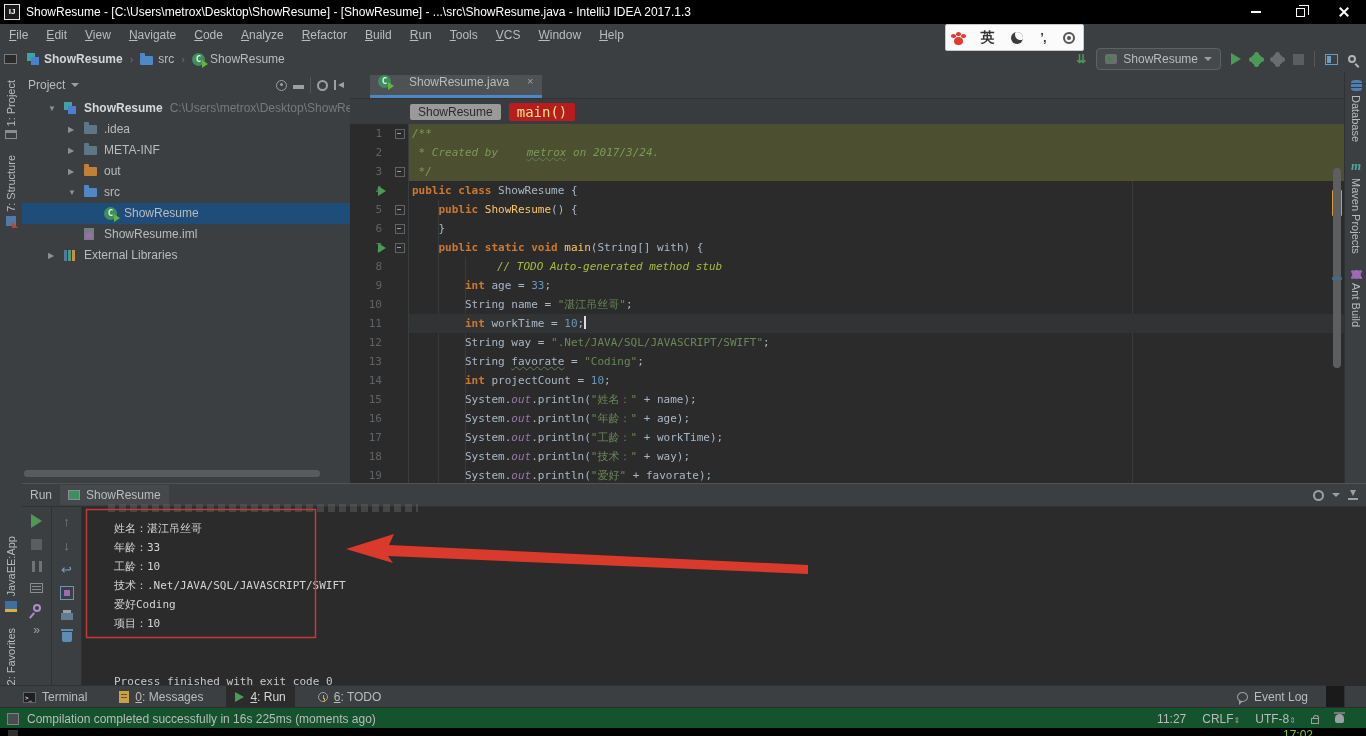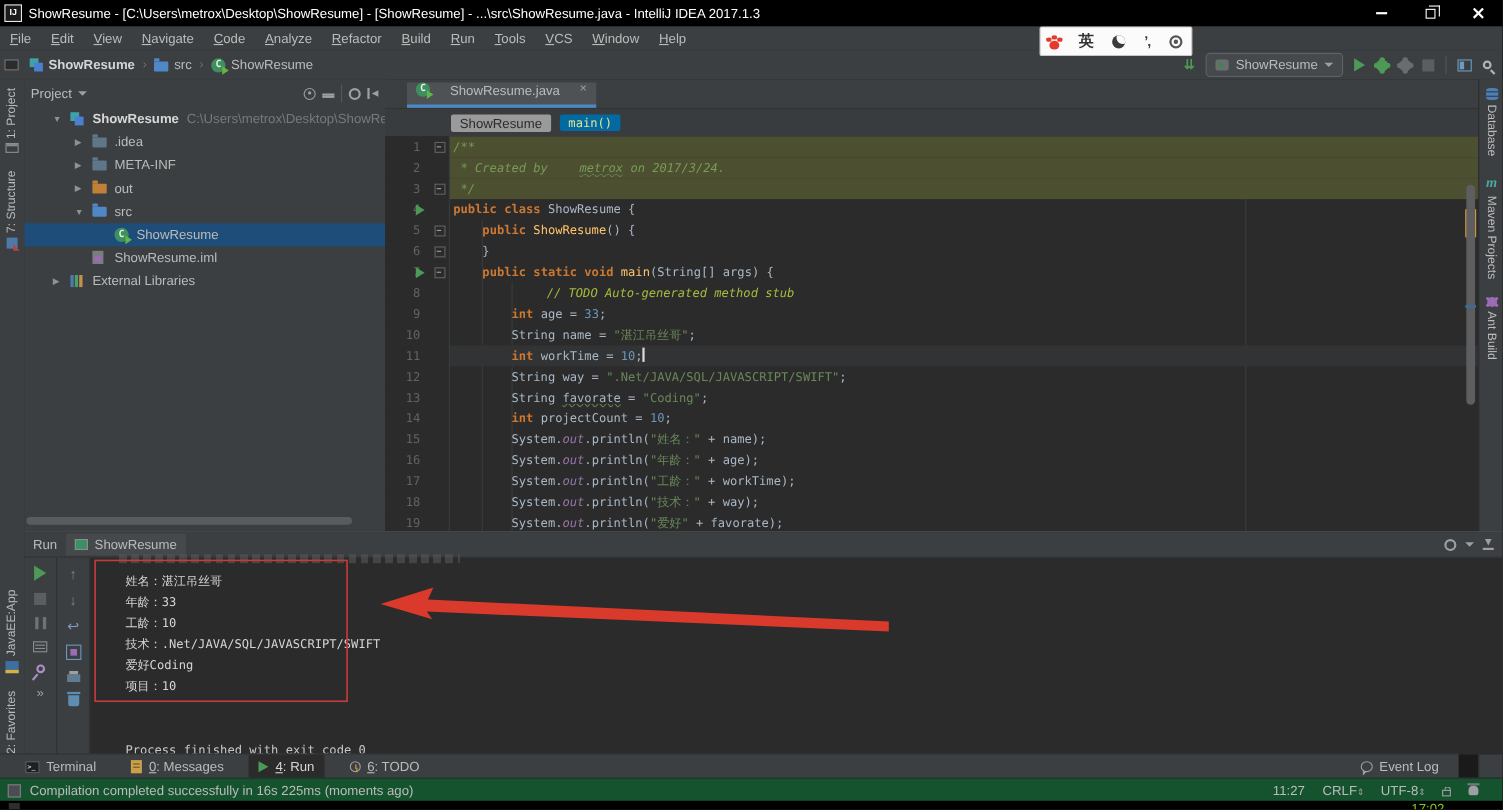--- a/index.html
+++ b/index.html
@@ -127,21 +127,21 @@
 
   
   #editor{left:350px;top:72px;width:994px;height:411px;background:#2b2b2b;overflow:hidden;}
   #tab-bar{height:26px;background:#3c3f41;border-bottom:1px solid #323232;display:flex;align-items:flex-end;}
   #editor-tab{margin-left:20px;height:23px;background:#4e5254;display:flex;align-items:flex-start;gap:18px;
       padding:0 8px;font-size:12px;color:#bbb;border-bottom:3px solid #4a88c7;box-sizing:border-box;}
   .tab-close{color:#9da0a2;font-size:11px;}
   #crumb-bar{height:25px;background:#383c3e;display:flex;align-items:center;gap:8px;padding-left:60px;font-size:12px;}
   .crumb-box{padding:1px 8px;border-radius:2px;}
   .crumb-box.gray{background:#9a9a9a;color:#2b2b2b;}
-  .crumb-box.olive{background:#0369a1;color:#e4e48e;font-family:"DejaVu Sans Mono",monospace;font-size:11px;}
+  .crumb-box.olive{background:#b91c1c;color:#e4e48e;font-family:"DejaVu Sans Mono",monospace;font-size:14px;}
   #code-area{position:relative;height:360px;font:11px/19px "DejaVu Sans Mono",monospace;}
   .code-row{position:relative;height:19px;white-space:pre;}
   .code-row.sel .code-text-bg{position:absolute;left:58px;right:0;top:0;bottom:0;background:#4d4f31;}
   .code-row.caretline{background:#323334;}
   .gutter{position:absolute;left:0;top:0;width:58px;height:19px;background:#2b2b2b;border-right:1px solid #3a3d3e;color:#606366;}
   .gutter .ln{position:absolute;right:26px;top:0;}
   .run-mark{position:absolute;left:28px;top:5px;width:0;height:0;border-left:8px solid #4d9a57;border-top:5px solid transparent;border-bottom:5px solid transparent;}
   .fold-mark{position:absolute;left:45px;top:5px;width:8px;height:8px;border:1px solid #606366;background:#2b2b2b;color:#9da0a2;}
   .fold-mark::before{content:"";position:absolute;left:1px;top:3px;width:4px;height:1px;background:#9da0a2;}
   .code-text{position:relative;margin-left:62px;color:#a9b7c6;}
@@ -376,21 +376,21 @@
     <div id="margin-guide"></div>
     <div class="indent-guide" style="left:88px;top:76px;height:284px;"></div>
     <div class="indent-guide" style="left:115px;top:133px;height:227px;"></div>
     <div id="code-lines">
         <div class="code-row sel"><span class="code-text-bg"></span><span class="gutter"><span class="ln">1</span><span class="fold-mark"></span></span><span class="code-text"><span class="tk-cmt">/**</span></span></div>
         <div class="code-row sel"><span class="code-text-bg"></span><span class="gutter"><span class="ln">2</span></span><span class="code-text"><span class="tk-cmt"> * Created by </span><span class="tk-cmtu">metrox</span><span class="tk-cmt"> on 2017/3/24.</span></span></div>
         <div class="code-row sel"><span class="code-text-bg"></span><span class="gutter"><span class="ln">3</span><span class="fold-mark"></span></span><span class="code-text"><span class="tk-cmt"> */</span></span></div>
         <div class="code-row"><span class="gutter"><span class="ln">4</span><span class="run-mark"></span></span><span class="code-text"><span class="tk-kw">public class </span><span class="tk-pl">ShowResume {</span></span></div>
         <div class="code-row"><span class="gutter"><span class="ln">5</span><span class="fold-mark"></span></span><span class="code-text"><span class="tk-pl">    </span><span class="tk-kw">public </span><span class="tk-fn">ShowResume</span><span class="tk-pl">() {</span></span></div>
         <div class="code-row"><span class="gutter"><span class="ln">6</span><span class="fold-mark"></span></span><span class="code-text"><span class="tk-pl">    }</span></span></div>
-        <div class="code-row"><span class="gutter"><span class="ln">7</span><span class="run-mark"></span><span class="fold-mark"></span></span><span class="code-text"><span class="tk-pl">    </span><span class="tk-kw">public static void </span><span class="tk-fn">main</span><span class="tk-pl">(String[] args) {</span></span></div>
+        <div class="code-row"><span class="gutter"><span class="ln">7</span><span class="run-mark"></span><span class="fold-mark"></span></span><span class="code-text"><span class="tk-pl">    </span><span class="tk-kw">public static void </span><span class="tk-fn">main</span><span class="tk-pl">(String[] with) {</span></span></div>
         <div class="code-row"><span class="gutter"><span class="ln">8</span></span><span class="code-text"><span class="tk-pl">        </span><span class="tk-todo">// TODO Auto-generated method stub</span></span></div>
         <div class="code-row"><span class="gutter"><span class="ln">9</span></span><span class="code-text"><span class="tk-pl">        </span><span class="tk-kw">int </span><span class="tk-pl">age = </span><span class="tk-num">33</span><span class="tk-pl">;</span></span></div>
         <div class="code-row"><span class="gutter"><span class="ln">10</span></span><span class="code-text"><span class="tk-pl">        String name = </span><span class="tk-str">"湛江吊丝哥"</span><span class="tk-pl">;</span></span></div>
         <div class="code-row caretline"><span class="gutter"><span class="ln">11</span></span><span class="code-text"><span class="tk-pl">        </span><span class="tk-kw">int </span><span class="tk-pl">workTime = </span><span class="tk-num">10</span><span class="tk-pl">;</span><span class="caret"></span></span></div>
         <div class="code-row"><span class="gutter"><span class="ln">12</span></span><span class="code-text"><span class="tk-pl">        String way = </span><span class="tk-str">".Net/JAVA/SQL/JAVASCRIPT/SWIFT"</span><span class="tk-pl">;</span></span></div>
         <div class="code-row"><span class="gutter"><span class="ln">13</span></span><span class="code-text"><span class="tk-pl">        String </span><span class="tk-err">favorate</span><span class="tk-pl"> = </span><span class="tk-str">"Coding"</span><span class="tk-pl">;</span></span></div>
         <div class="code-row"><span class="gutter"><span class="ln">14</span></span><span class="code-text"><span class="tk-pl">        </span><span class="tk-kw">int </span><span class="tk-pl">projectCount = </span><span class="tk-num">10</span><span class="tk-pl">;</span></span></div>
         <div class="code-row"><span class="gutter"><span class="ln">15</span></span><span class="code-text"><span class="tk-pl">        System.</span><span class="tk-fld">out</span><span class="tk-pl">.println(</span><span class="tk-str">"姓名："</span><span class="tk-pl"> + name)</span><span class="tk-pl">;</span></span></div>
         <div class="code-row"><span class="gutter"><span class="ln">16</span></span><span class="code-text"><span class="tk-pl">        System.</span><span class="tk-fld">out</span><span class="tk-pl">.println(</span><span class="tk-str">"年龄："</span><span class="tk-pl"> + age)</span><span class="tk-pl">;</span></span></div>
         <div class="code-row"><span class="gutter"><span class="ln">17</span></span><span class="code-text"><span class="tk-pl">        System.</span><span class="tk-fld">out</span><span class="tk-pl">.println(</span><span class="tk-str">"工龄："</span><span class="tk-pl"> + workTime)</span><span class="tk-pl">;</span></span></div>

